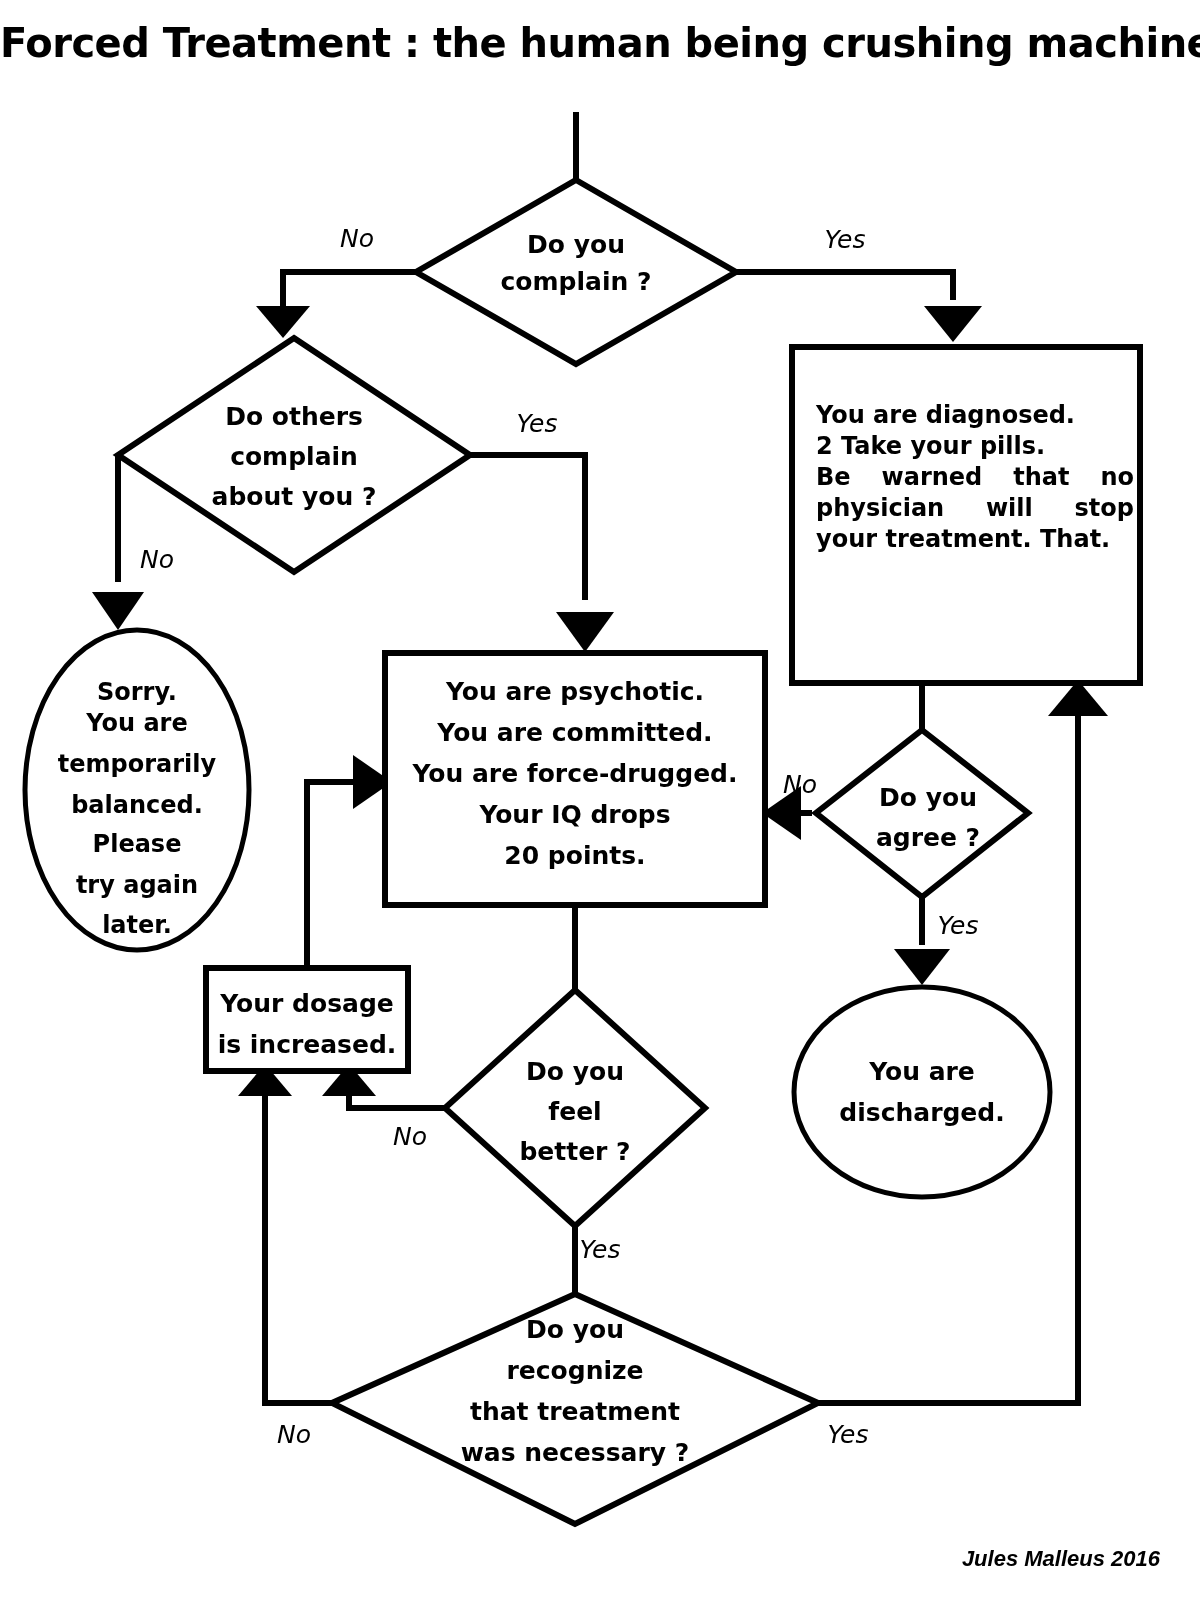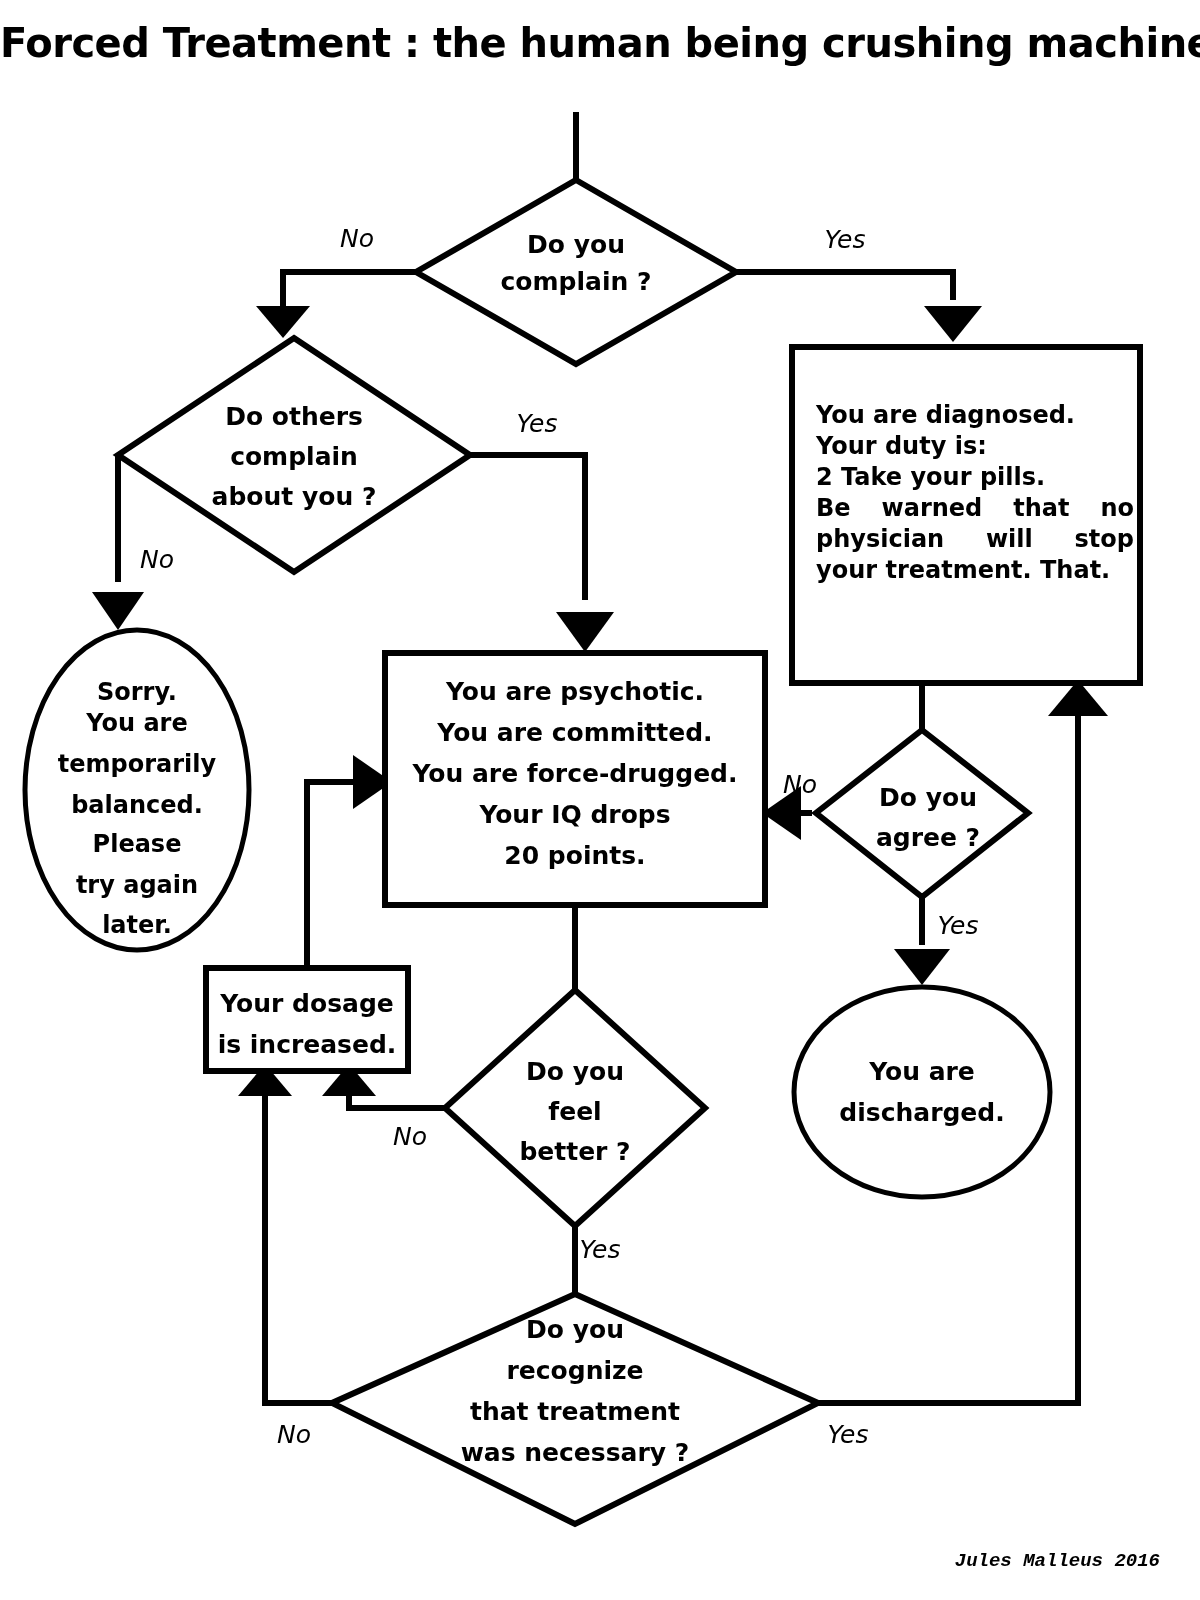--- a/index.html
+++ b/index.html
@@ -30,24 +30,24 @@
     font-weight: bold;
     font-size: 40px;
     letter-spacing: -0.5px;
     color: #000000;
     white-space: nowrap;
   }
   .signature {
     position: absolute;
     right: 40px;
     bottom: 28px;
-    font-family: Liberation Mono, monospace;
+    font-family: Liberation Sans, sans-serif;
     font-style: italic;
     font-weight: bold;
-    font-size: 19px;
+    font-size: 22px;
     color: #000000;
   }
   svg#flow {
     position: absolute;
     left: 0;
     top: 0;
     width: 1200px;
     height: 1600px;
   }
   .shape {
@@ -224,20 +224,19 @@
     <text class="edge-label" x="958" y="934">Yes</text>
     <text class="edge-label" x="410" y="1145">No</text>
     <text class="edge-label" x="600" y="1258">Yes</text>
     <text class="edge-label" x="294" y="1443">No</text>
     <text class="edge-label" x="848" y="1443">Yes</text>
 
   </svg>
 
   <div class="justified-box" style="left:816px; top:363px; width:318px;margin-top:37px;">
     <div class="last">You are diagnosed.</div>
-    <div class="last">Your duty is:</div>
     <div class="last">2 Take your pills.</div>
     <div>Be warned that no physician will stop your treatment. That.</div>
   </div>
 
   <div class="signature">Jules Malleus 2016</div>
 
 </div>
 
 </body></html>

